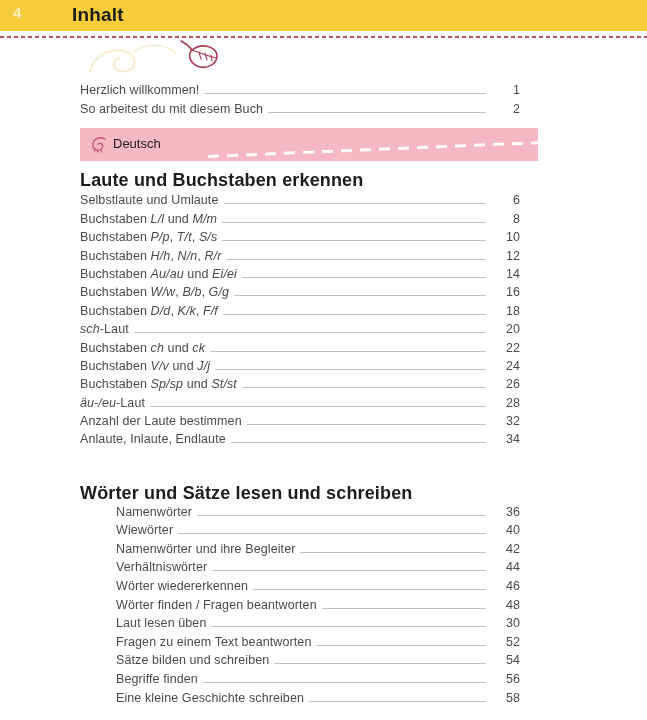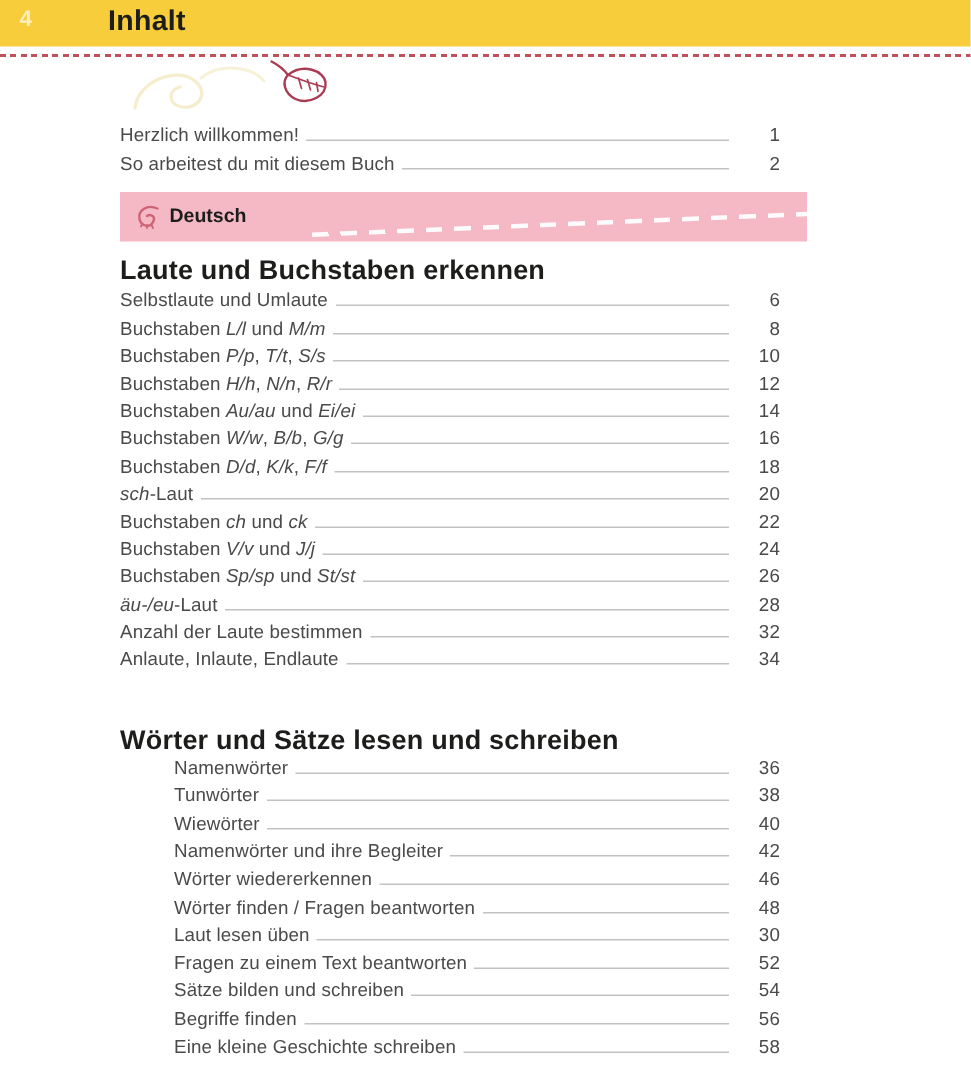--- a/index.html
+++ b/index.html
@@ -50,21 +50,21 @@
     width:28px;text-align:right;padding-bottom:1px;color:var(--text,#4a4a4a);
   }
   
   .subject-banner{
     position:absolute;left:80px;top:128px;width:458px;height:33px;
     background:var(--banner-bg,#F5B8C5);overflow:hidden;
   }
   .subject-banner .banner-icon{position:absolute;left:9px;top:7px;}
   .subject-banner .banner-label{
     position:absolute;left:33px;top:8px;
-    font-size:13px;font-weight:bold;color:#1d1d1b;
+    font-size:13px;font-weight:normal;color:#1d1d1b;
   }
   .banner-dash{
     position:absolute;left:128px;top:27px;width:420px;height:3px;
     background:repeating-linear-gradient(90deg,#ffffff 0 11px,transparent 11px 19px);
     transform:rotate(-2.4deg);transform-origin:left center;opacity:.95;
   }
   
   .section-1{top:170px;}
   .section-2{top:483px;}
   .section-heading{
@@ -202,35 +202,35 @@
 
 <div class="toc-block section-2">
   <div class="section-heading">Wörter und Sätze lesen und schreiben</div>
   <div class="rows" id="section-rows-1">
       <div class="toc-row">
         <span class="t">Namenwörter</span>
         <span class="leader"></span>
         <span class="pg">36</span>
       </div>
       <div class="toc-row">
-        <span class="t">Tunwörter</span>
-        <span class="leader"></span>
-        <span class="pg">38</span>
-      </div>
-      <div class="toc-row">
         <span class="t">Wiewörter</span>
         <span class="leader"></span>
         <span class="pg">40</span>
       </div>
       <div class="toc-row">
         <span class="t">Namenwörter und ihre Begleiter</span>
         <span class="leader"></span>
         <span class="pg">42</span>
       </div>
       <div class="toc-row">
+        <span class="t">Verhältniswörter</span>
+        <span class="leader"></span>
+        <span class="pg">44</span>
+      </div>
+      <div class="toc-row">
         <span class="t">Wörter wiedererkennen</span>
         <span class="leader"></span>
         <span class="pg">46</span>
       </div>
       <div class="toc-row">
         <span class="t">Wörter finden / Fragen beantworten</span>
         <span class="leader"></span>
         <span class="pg">48</span>
       </div>
       <div class="toc-row">

